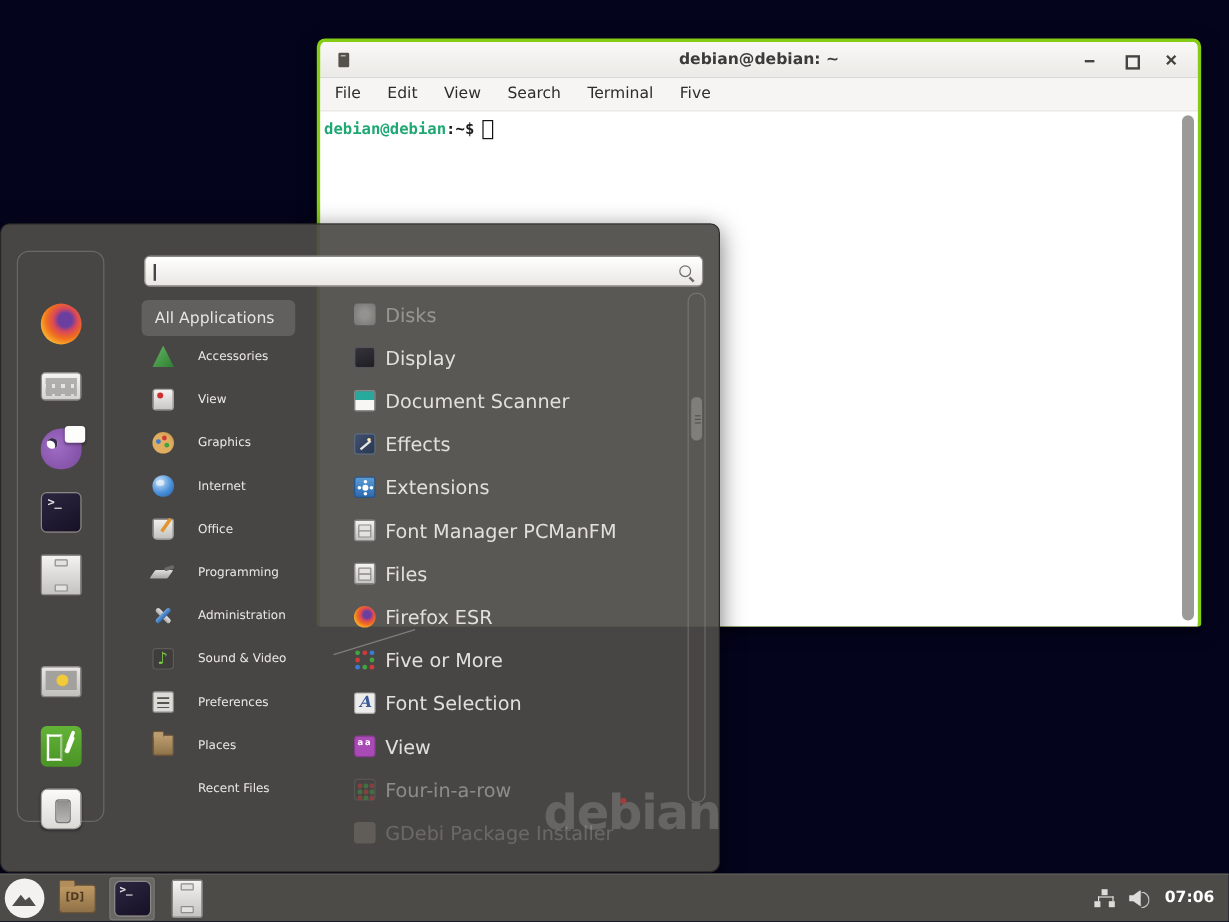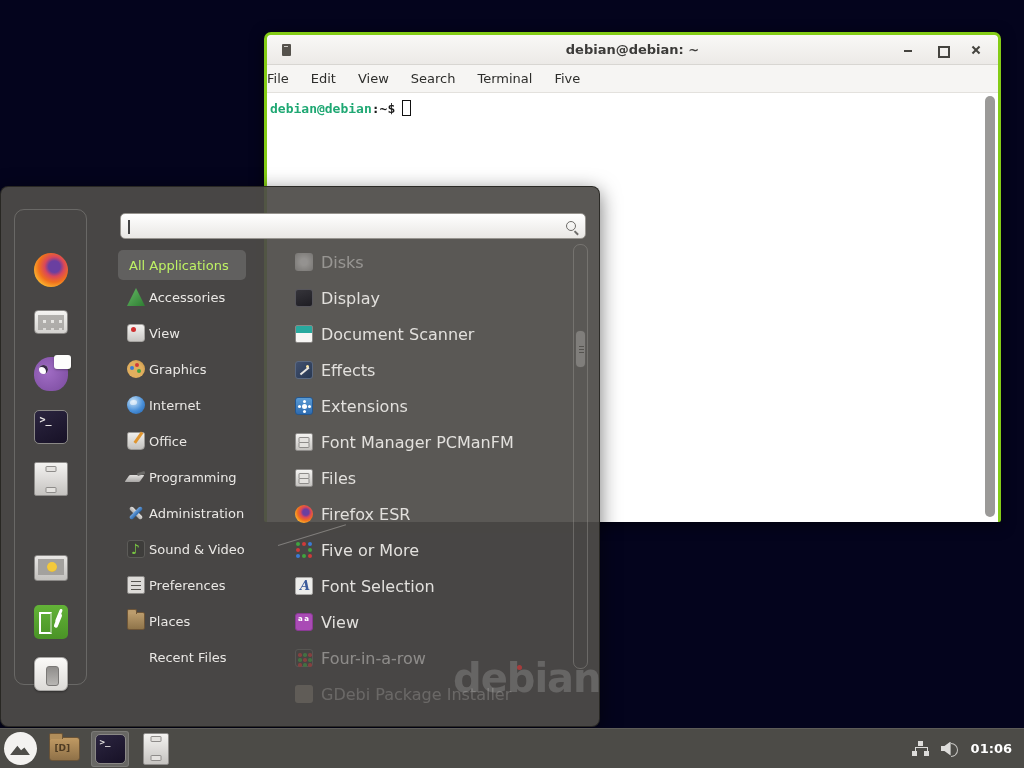--- a/index.html
+++ b/index.html
@@ -19,21 +19,21 @@
   .win-icon::after { content:""; position:absolute; left:2px; top:2px; width:4px; height:1px; background:#cfcdc9; }
   .win-btns { position:absolute; right:12px; top:0; height:30px; display:flex; align-items:center; gap:14px; }
   .wbtn { width:20px; height:20px; position:relative; }
   .wbtn-min::after { content:""; position:absolute; left:6px; top:10px; width:8px; height:2px; background:#45443f; }
   .wbtn-max::after { content:""; position:absolute; left:6px; top:6px; width:8px; height:8px; border:2px solid #45443f; }
   .wbtn-close::before, .wbtn-close::after { content:""; position:absolute; left:5px; top:9px;
     width:10px; height:2px; background:#45443f; }
   .wbtn-close::before { transform:rotate(45deg); }
   .wbtn-close::after { transform:rotate(-45deg); }
   .menubar { height:28px; background:#f6f5f3; border-bottom:1px solid #e3e1dd;
-    display:flex; align-items:center; gap:22px; }
+    display:flex; align-items:center; padding-left:12px; gap:22px; }
   .menubar span { font-size:13px; color:#2d2d2b; }
   .term-body { position:relative; height:429px; background:#ffffff; font-family:"DejaVu Sans Mono", monospace; }
   .prompt-line { position:absolute; left:3px; top:7px; font-size:13px; font-weight:bold; display:flex; align-items:center; }
   .prompt-user { color:#1fa873; }
   .prompt-rest { color:#1a1a1a; }
   .term-cursor { display:inline-block; width:9px; height:16px; border:1.5px solid #111; margin-left:7px; }
   .term-scrollbar { position:absolute; right:2px; top:3px; bottom:5px; width:12px; }
   .term-thumb { position:absolute; left:1px; top:0; bottom:0; width:10px; background:#9b9a98; border-radius:5px; }
 
   
@@ -56,25 +56,25 @@
     background:transparent; outline:none; font-size:13px; color:#222; }
   .search-caret { position:absolute; left:7px; top:6px; width:1.5px; height:14px; background:#444; }
   .search-icon { position:absolute; right:6px; top:6px; width:14px; height:14px; }
   .search-icon::before { content:""; position:absolute; left:1px; top:1px; width:8px; height:8px;
     border:1.5px solid #6e6c69; border-radius:50%; }
   .search-icon::after { content:""; position:absolute; right:0px; bottom:1px; width:5px; height:1.5px;
     background:#6e6c69; transform:rotate(45deg); }
 
   .all-apps-btn { position:absolute; left:117px; top:63px; width:128px; height:30px;
     background:rgba(255,255,255,0.14); border-radius:5px; display:flex; align-items:center;
-    padding-left:11px; font-size:13px; color:#bef264; }
+    padding-left:11px; font-size:13px; color:#e5e5e5; }
 
   .cat-list { position:absolute; left:117px; top:92px; width:150px; }
-  .cat-row { height:36px; display:flex; align-items:center; gap:4px; padding-left:9px;
-    font-size:13px; color:#eae8e5; }
+  .cat-row { height:36px; display:flex; align-items:center; gap:20px; padding-left:9px;
+    font-size:10px; color:#eae8e5; }
   .app-list { position:absolute; left:264px; top:57px; width:308px; }
   .app-row { height:36px; display:flex; align-items:center; gap:8px; padding-left:30px;
     font-size:16px; color:#e2e0dd; }
   .row-dim { opacity:0.45; }
   .row-dimmer { opacity:0.22; }
 
   .menu-scrollbar { position:absolute; left:572px; top:57px; width:15px; height:425px;
     border:1px solid rgba(150,148,144,0.45); border-radius:7px; }
   .menu-thumb { position:absolute; left:1px; top:85px; width:11px; height:38px;
     background:#807e7b; border-radius:5px; border:1px solid rgba(40,40,38,.4); }
@@ -388,15 +388,15 @@
   </div>
   <div class="tb-launcher tb-active">
     <span class="fv-terminal tb-term" style="position:relative; display:block;"></span>
   </div>
   <div class="tb-launcher">
     <span class="cab tb-cab" style="position:relative; display:block;"></span>
   </div>
   <div class="tb-right">
     <span class="tb-network"></span>
     <span class="tb-volume"></span>
-    <span class="tb-clock">01:06</span>
+    <span class="tb-clock">07:06</span>
   </div>
 </div>
 
 </body></html>

